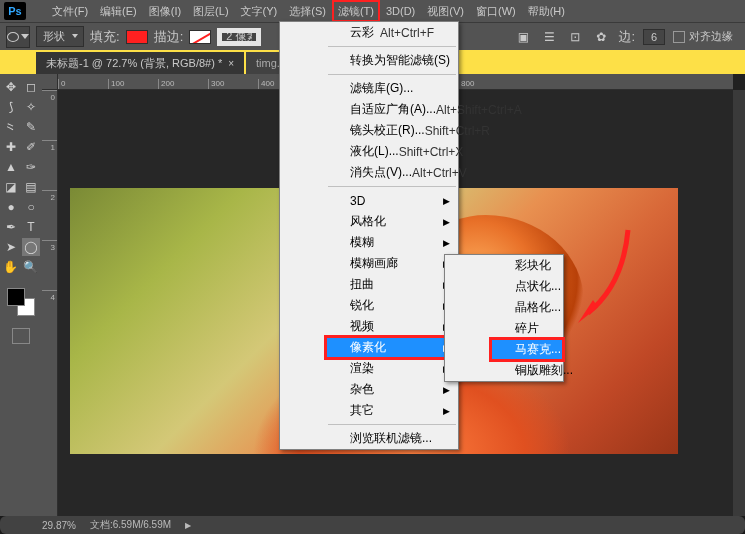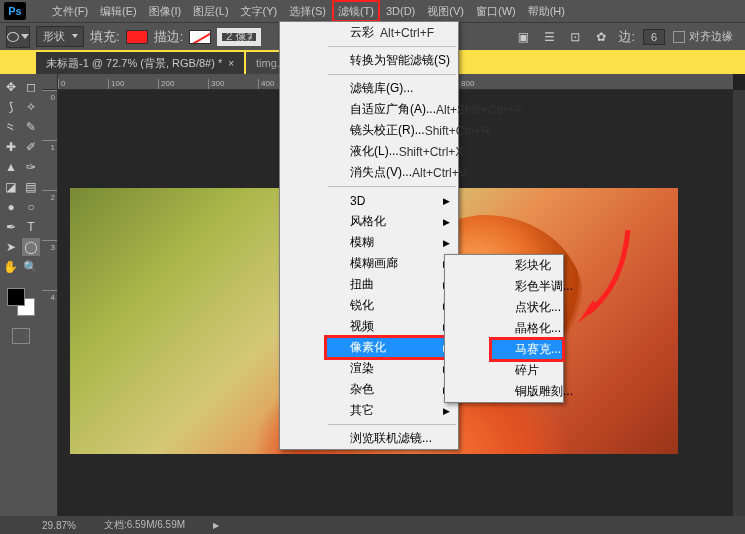--- a/index.html
+++ b/index.html
@@ -70,21 +70,21 @@
 .menu-panel .row.boxed { outline: 3px solid #ff2020; outline-offset: -1px; }
 
 .menu-main { left: 279px; top: 21px; width: 180px; }
 .menu-sub { left: 444px; top: 254px; width: 120px; }
 .menu-sub .row.boxed-m { outline: 3px solid #ff2020; outline-offset: -1px; background:#1e90ff; color:#fff; }
 
 
 .red-arrow { position: absolute; left: 573px; top: 225px; width: 60px; height: 100px; pointer-events: none; z-index: 12; }
 
 
-.status { position: absolute; left: 0; right: 0; bottom: 0; height: 18px; background: #424242; color: #bbb; font-size: 10px; display: flex; align-items: center; padding-left: 42px; gap: 28px; }
+.status { position: absolute; left: 0; right: 0; bottom: 0; height: 18px; background: #424242; color: #bbb; font-size: 10px; display: flex; align-items: center; padding-left: 42px; gap: 14px; border-radius: 6px; }
 .status .zoom {}
 .status .arrow { font-size: 8px; }
 
 
 .vscroll { position: absolute; right: 0; top: 16px; width: 12px; bottom: 0; background: #3a3a3a; }
 </style>
 </head>
 <body>
 
 <div class="menubar">
@@ -281,25 +281,24 @@
   <div class="row">
       <span>其它</span>
       <span class="arrow">▶</span>
     </div>
   <div class="row sep"></div>
   <div class="row">浏览联机滤镜...</div>
 </div>
 
 <div class="menu-panel menu-sub">
   <div class="row">彩块化</div>
-  <div class="row">彩色半调...</div>
   <div class="row">点状化...</div>
   <div class="row">晶格化...</div>
+  <div class="row">碎片</div>
   <div class="row boxed-m">马赛克...</div>
-  <div class="row">碎片</div>
   <div class="row">铜版雕刻...</div>
 </div>
 
 <svg class="red-arrow" viewBox="0 0 60 100">
   <path d="M 55 5 Q 50 60 15 88" stroke="#ff2020" stroke-width="5" fill="none"></path>
   <polygon points="5,98 25,82 20,75" fill="#ff2020"></polygon>
 </svg>
 
 <div class="status">
   <span class="zoom">29.87%</span>

